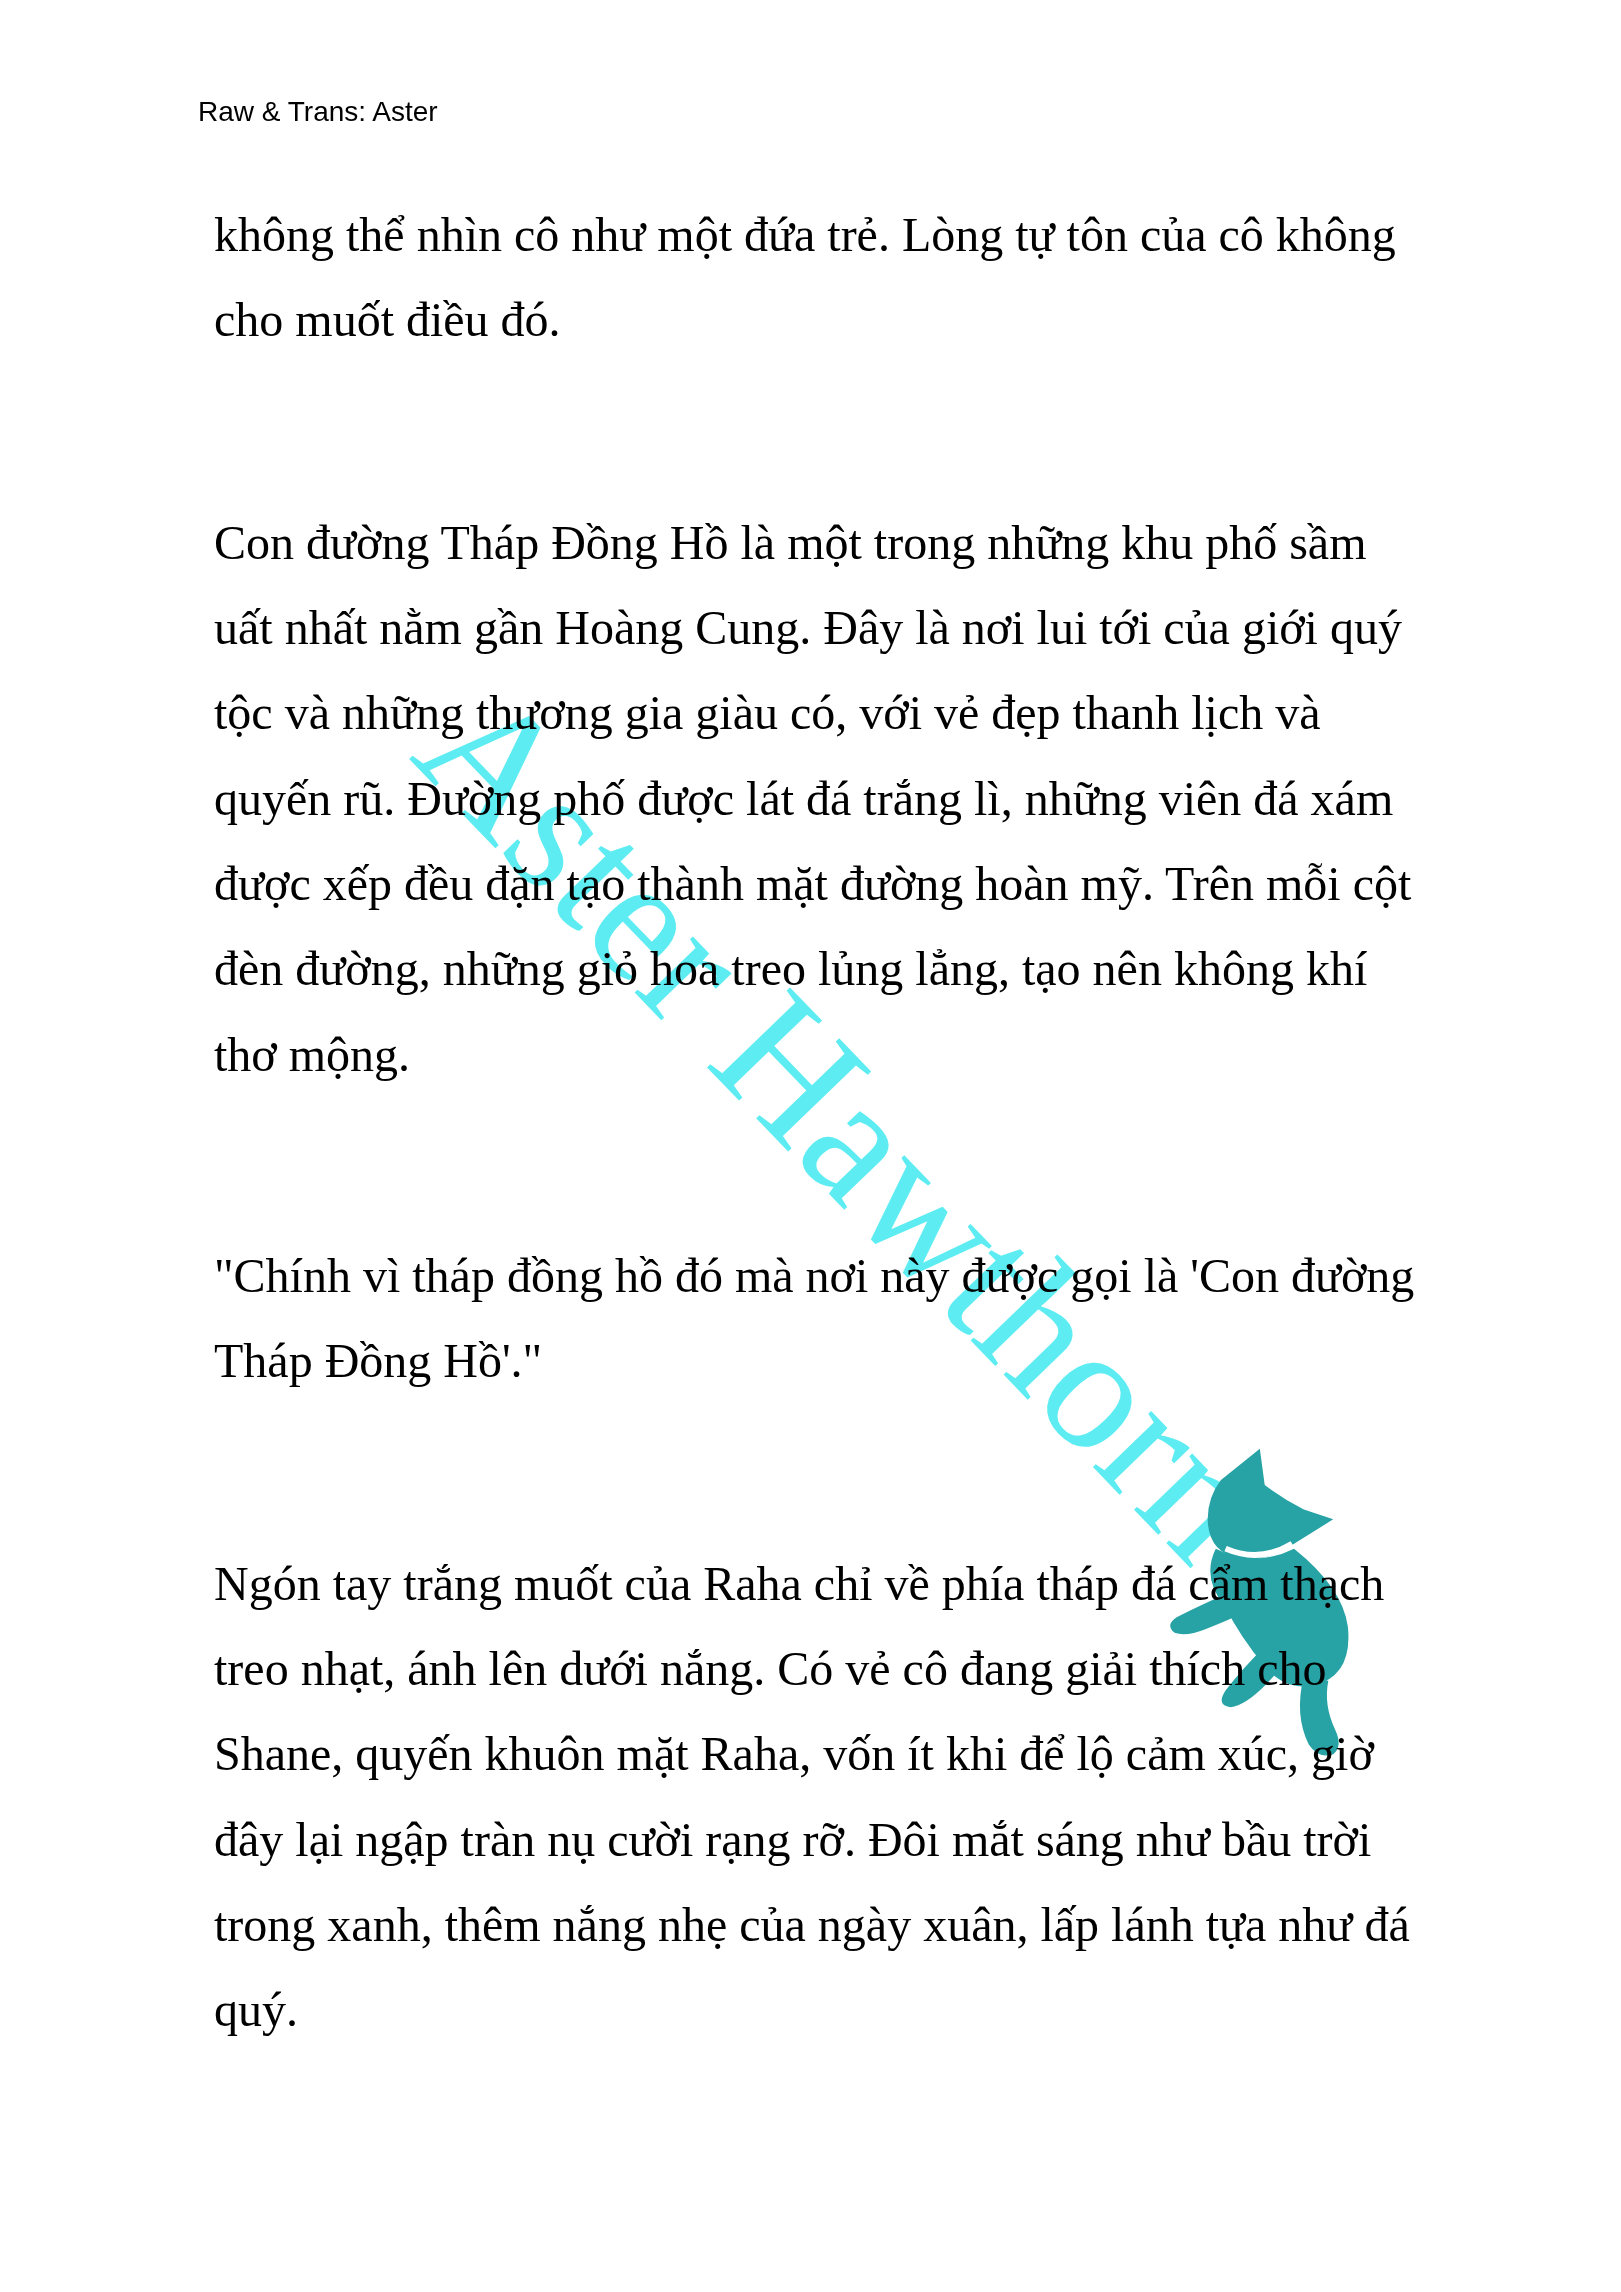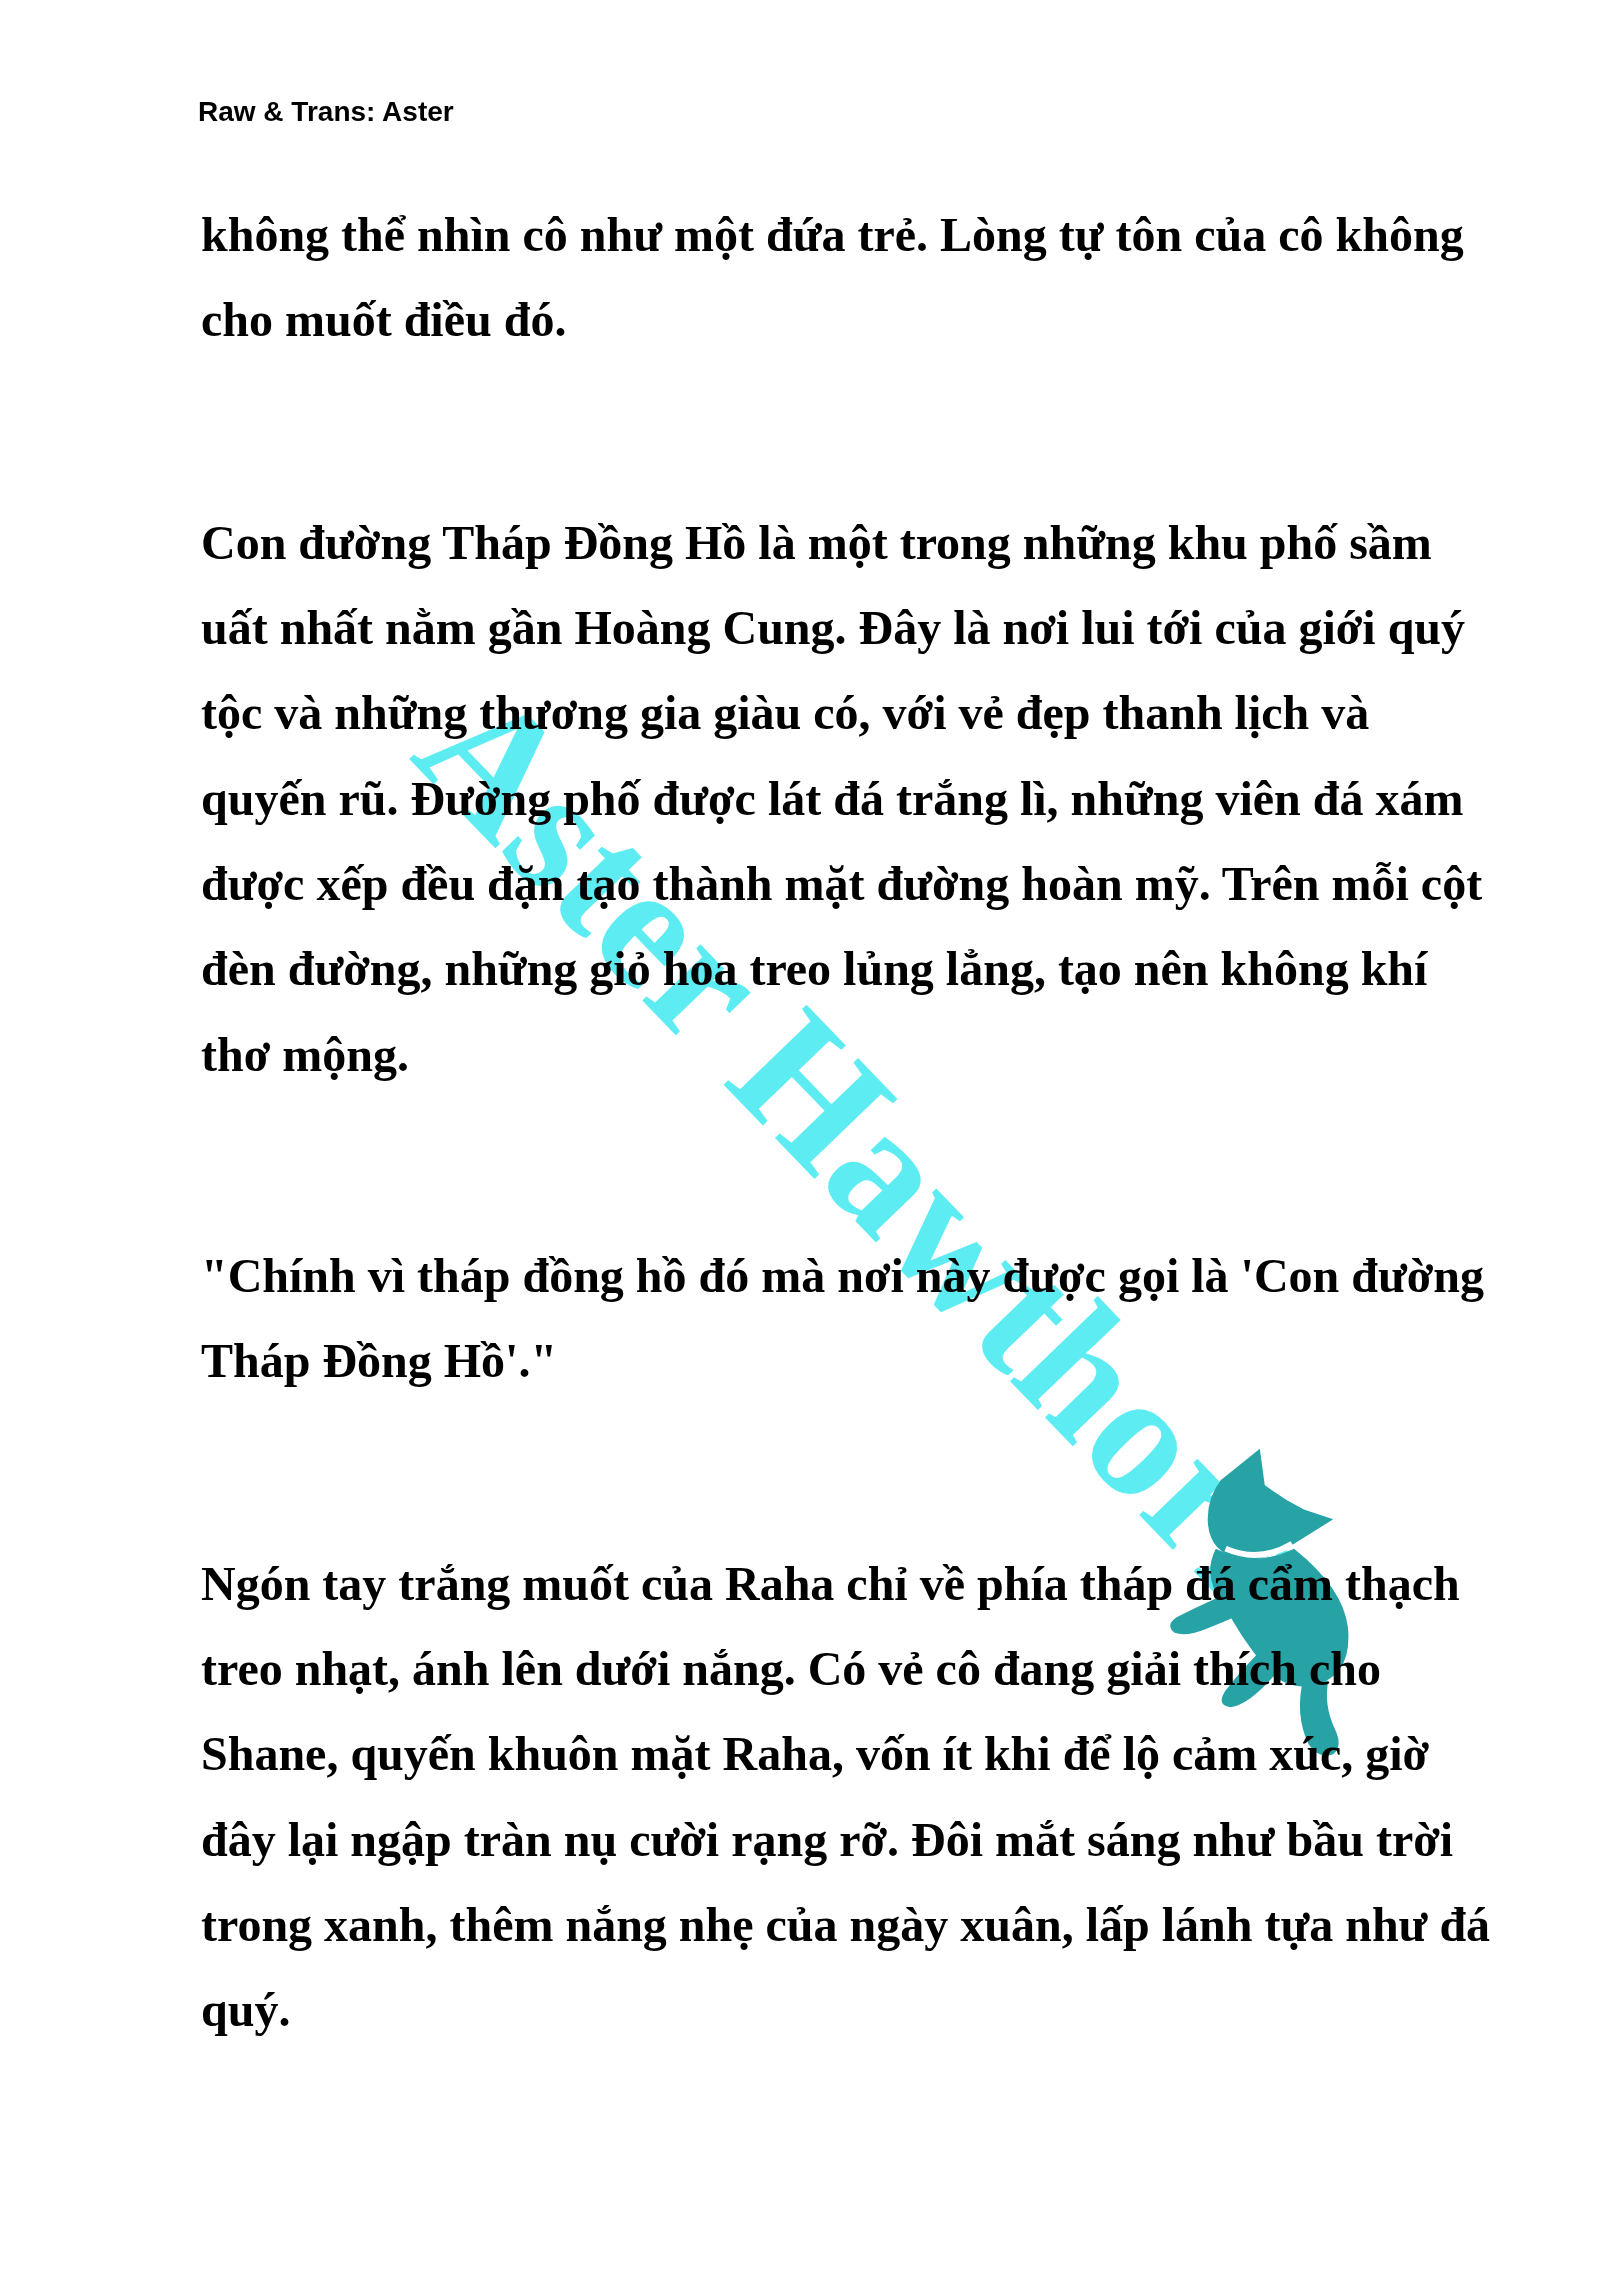--- a/index.html
+++ b/index.html
@@ -12,21 +12,20 @@
       height: 2293px;
       position: relative;
       overflow: hidden;
     }
     .page {
       position: absolute;
       left: 0; top: 0;
       width: 1621px;
       height: 2293px;
       background: #ffffff;
-      font-weight: bold;
     }
     .header {
       position: absolute;
       left: 198px;
       top: 98px;
       font-family: "Liberation Sans", sans-serif;
       font-size: 28px;
       color: #000000;
       line-height: 1;
     }
@@ -35,21 +34,21 @@
       left: 198px;
       top: 0;
       width: 1274px;
       font-family: "Liberation Serif", serif;
       font-size: 48px;
       color: #000000;
       line-height: 85px;
     }
     .line {
       position: absolute;
-      left: 3px;
+      left: 16px;
       white-space: nowrap;
       text-align: right;
     }
     .watermark {
       position: absolute;
       left: 147px;
       top: 1010px;
       font-family: "Liberation Serif", serif;
       font-size: 176px;
       color: #55ecf2;

